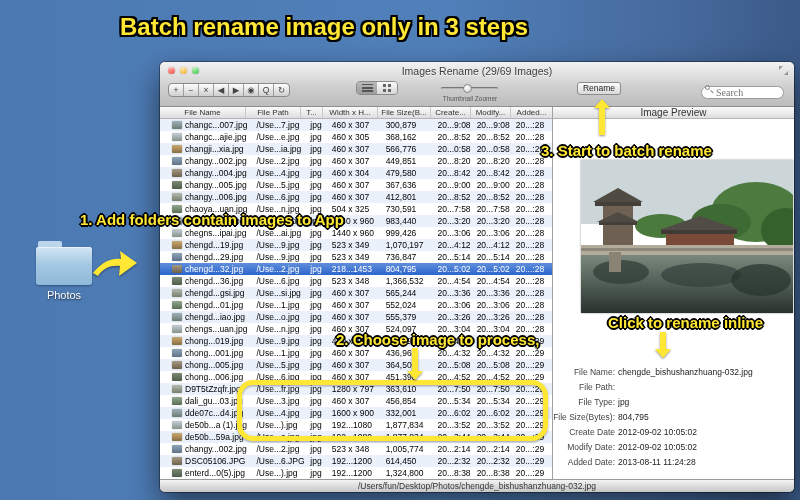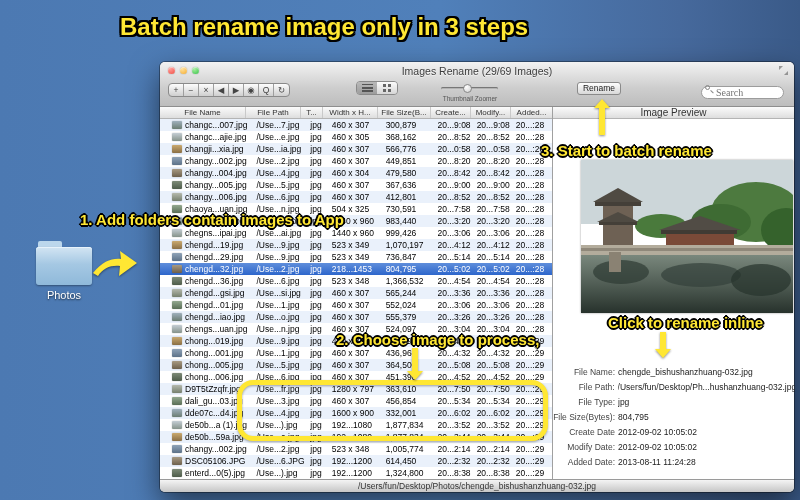--- a/index.html
+++ b/index.html
@@ -545,21 +545,20 @@
           </linearGradient>
         </defs>
       </svg>
       <div id="detail-list">
           <div class="detail-row">
             <span class="dlabel">File Name:</span>
             <span class="dvalue">chengde_bishushanzhuang-032.jpg</span>
           </div>
           <div class="detail-row">
             <span class="dlabel">File Path:</span>
-            <span class="dvalue">/Users/fun/Desktop/Ph...hushanzhuang-032.jpg</span>
           </div>
           <div class="detail-row">
             <span class="dlabel">File Type:</span>
             <span class="dvalue">jpg</span>
           </div>
           <div class="detail-row">
             <span class="dlabel">File Size(Bytes):</span>
             <span class="dvalue">804,795</span>
           </div>
           <div class="detail-row">

